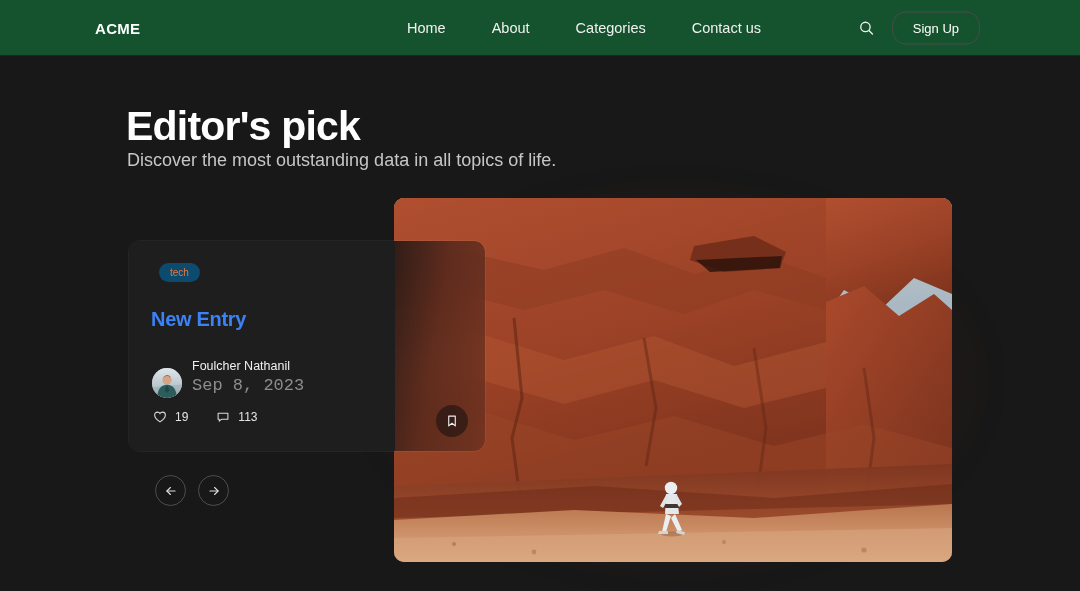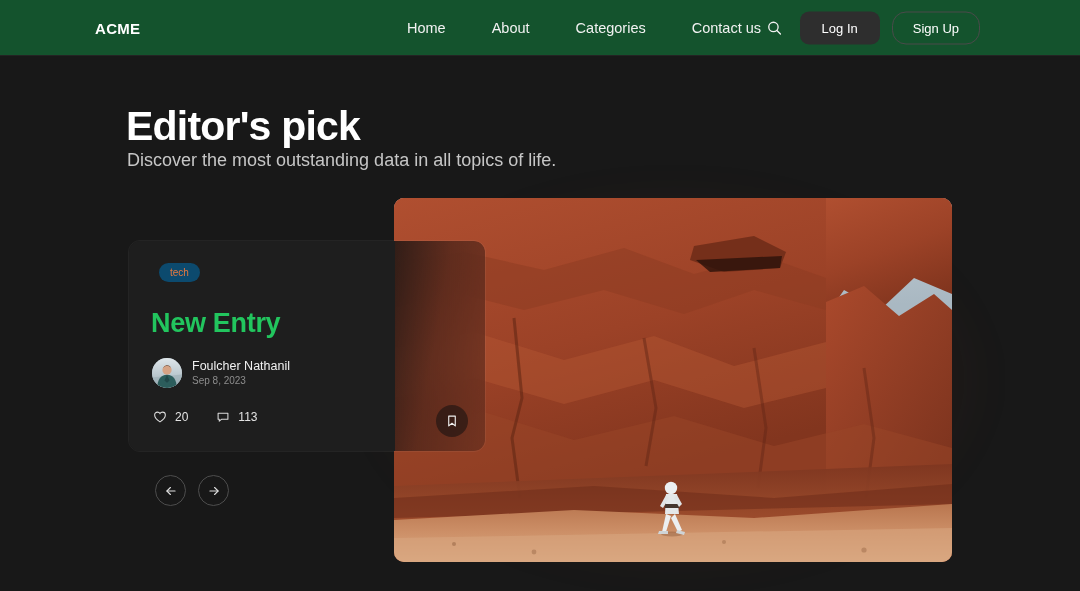--- a/index.html
+++ b/index.html
@@ -93,33 +93,33 @@
   .card-inner { position:absolute; left:0; top:0; width:100%; height:100%; }
 
   .badge {
     position:absolute; left:30px; top:22px;
     background:#0c4a6e; color:#e8793f;
     font-size:10px; border-radius:11px; padding:4px 11px;
     display:inline-block;
   }
   .card-title {
     position:absolute; left:22px; top:67px;
-    color:#22c55e; font-size:27px; font-weight:bold; letter-spacing:-0.3px;
+    color:#3b82f6; font-size:20px; font-weight:bold; letter-spacing:-0.3px;
   }
   .author-row {
     position:absolute; left:23px; top:117px;
     display:flex; align-items:flex-end; gap:10px;
   }
   .avatar {
     width:30px; height:30px; border-radius:50%; overflow:hidden; flex:none;
     background:#9aa8b0;
   }
   .avatar svg { display:block; width:100%; height:100%; }
   .author-name { color:#f0f0f0; font-size:12.5px; line-height:1.3; }
-  .author-date { color:#8d8d8d; font-size:10px; line-height:1.4; }
+  .author-date { color:#8d8d8d; font-size:17px; line-height:1.4;font-family:Liberation Mono, monospace; }
 
   .stats-row {
     position:absolute; left:24px; top:169px;
     display:flex; align-items:center; gap:28px;
   }
   .stat { display:flex; align-items:center; gap:8px; cursor:pointer; }
   .stat-val { color:#e4e4e4; font-size:12px; }
 
   .bookmark-btn {
     position:absolute; right:17px; bottom:14px;
@@ -156,21 +156,20 @@
       <a class="nav-link">Contact us</a>
     </div>
 
     <div class="nav-right">
       <button class="search-btn">
         <svg viewBox="0 0 24 24" width="17" height="17" fill="none" stroke="#f0f0f0" stroke-width="1.9" stroke-linecap="round">
           <circle cx="10.5" cy="10.5" r="6.6"></circle>
             <line x1="15.4" y1="15.4" x2="20.4" y2="20.4"></line>
         </svg>
       </button>
-      <button class="btn-login">Log In</button>
       <button class="btn-signup">Sign Up</button>
     </div>
   </nav>
 
   <h1 class="hero-title">Editor's pick</h1>
   <p class="hero-sub">Discover the most outstanding data in all topics of life.</p>
 
   <div class="img-glow"></div>
 
   <div class="hero-img">
@@ -285,21 +284,21 @@
           <div class="author-date">Sep 8, 2023</div>
         </div>
       </div>
 
       <div class="stats-row">
         <div class="stat">
           <svg viewBox="0 0 24 24" width="14" height="14" fill="none" stroke="#dcdcdc" stroke-width="1.8">
             <path d="M12 20.4 C12 20.4 2.8 14.6 2.8 8.6 C2.8 5.6 5.1 3.6 7.7 3.6 C9.6 3.6 11.2 4.7 12 6.2
                      C12.8 4.7 14.4 3.6 16.3 3.6 C18.9 3.6 21.2 5.6 21.2 8.6 C21.2 14.6 12 20.4 12 20.4 Z"></path>
           </svg>
-          <span class="stat-val">20</span>
+          <span class="stat-val">19</span>
         </div>
         <div class="stat">
           <svg viewBox="0 0 24 24" width="14" height="14" fill="none" stroke="#dcdcdc" stroke-width="1.8" stroke-linejoin="round">
             <path d="M3.6 5.4 h16.8 v10.4 h-10.6 L5.6 19.2 v-3.4 H3.6 Z"></path>
           </svg>
           <span class="stat-val">113</span>
         </div>
       </div>
 
       <button class="bookmark-btn">

